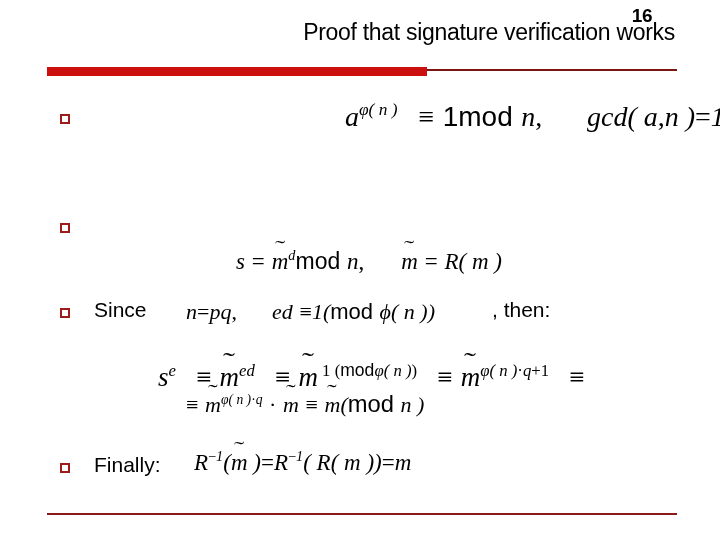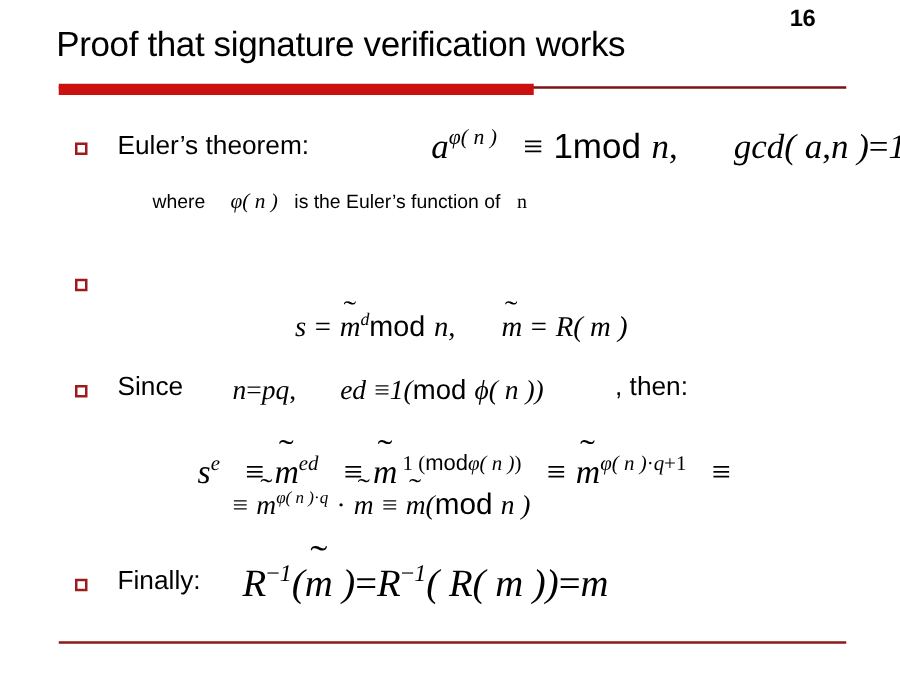--- a/index.html
+++ b/index.html
@@ -33,26 +33,27 @@
     letter-spacing: -0.5px;
     color: #000;
     line-height: 1;
   }
 
   .slide-title {
     position: absolute;
     left: 45px;
     top: 20px;
     width: 630px;
-    font-size: 28px;
+    font-size: 23px;
     font-weight: normal;
     letter-spacing: -0.3px;
     color: #000000;
     line-height: 1.12;
     white-space: nowrap;
+    text-align: right;
   }
 
   .title-rule {
     position: absolute;
     left: 47px;
     top: 69px;
     width: 630px;
     height: 1.5px;
     background: #7b1515;
   }
@@ -147,35 +148,25 @@
 
   <div class="page-number">16</div>
 
   <div class="slide-title">Proof that signature verification works</div>
 
   <div class="title-rule"></div>
   <div class="title-bar"></div>
 
   <div class="bullet-marker" style="left:60px; top:114px;"></div>
 
-  <div class="bullet-text" style="left:94px; top:105px;">Euler’s theorem:</div>
 
   <div class="math" style="left:305px; top:103px; font-size:28px;margin-left:40px;">
     <i>a</i><sup class="m"><i>φ( n )</i></sup><span class="sp-m"></span><span class="mo">≡</span><span class="sp-s"></span><span class="upr">1mod</span><span class="sp-s"></span><i>n</i><span class="mo">,</span><span class="sp-l"></span><i>gcd( a</i><span class="mo">,</span><i>n )</i><span class="mo">=</span><i>1</i><span class="mo">,</span>
   </div>
 
-  <div class="sub-text" style="left:122px; top:152px;">
-    <span>where</span>
-    <span class="sp-m"></span>
-    <span class="math" style="position:relative; font-size:17px;"><i>φ( n )</i></span>
-    <span class="sp-s"></span>
-    <span>is the Euler’s function of</span>
-    <span class="sp-s"></span>
-    <span class="math" style="position:relative; font-size:16px;">n</span>
-  </div>
 
   <div class="bullet-marker" style="left:60px; top:223px;"></div>
 
 
   <div class="math" style="left:236px; top:250px; font-size:23px;">
     <i>s</i><span class="sp-s"></span><span class="mo">=</span><span class="sp-s"></span><span class="tilde-wrap"><span class="tld">˜</span><i>m</i></span><sup class="m"><i>d</i></sup><span class="upr">mod</span><span class="sp-s"></span><i>n</i><span class="mo">,</span><span class="sp-l"></span><span class="tilde-wrap"><span class="tld">˜</span><i>m</i></span><span class="sp-s"></span><span class="mo">=</span><span class="sp-s"></span><i>R( m )</i>
   </div>
 
   <div class="bullet-marker" style="left:60px; top:308px;"></div>
 
@@ -192,19 +183,19 @@
   </div>
 
   <div class="math" style="left:186px; top:392px; font-size:22px;">
     <span class="mo">≡</span><span class="sp-s"></span><span class="tilde-wrap"><span class="tld">˜</span><i>m</i></span><sup class="m"><i>φ( n )</i><span class="mo">·</span><i>q</i></sup><span class="sp-s"></span><span class="mo">·</span><span class="sp-s"></span><span class="tilde-wrap"><span class="tld">˜</span><i>m</i></span><span class="sp-s"></span><span class="mo">≡</span><span class="sp-s"></span><span class="tilde-wrap"><span class="tld">˜</span><i>m</i></span><i>(</i><span class="upr" style="font-size:1.08em">mod</span><span class="sp-s"></span><i>n )</i>
   </div>
 
   <div class="bullet-marker" style="left:60px; top:463px;"></div>
 
   <div class="bullet-text" style="left:94px; top:453px;">Finally:</div>
 
-  <div class="math" style="left:194px; top:451px; font-size:31px;">
+  <div class="math" style="left:194px; top:451px; font-size:23px;">
     <i>R</i><sup class="m"><span class="mo">−</span><i>1</i></sup><i>(</i><span class="tilde-wrap"><span class="tld">˜</span><i>m</i></span><i>&nbsp;)</i><span class="mo">=</span><i>R</i><sup class="m"><span class="mo">−</span><i>1</i></sup><i>( R( m ))</i><span class="mo">=</span><i>m</i>
   </div>
 
   <div class="footer-rule"></div>
 
 </div>
 
 </body></html>

